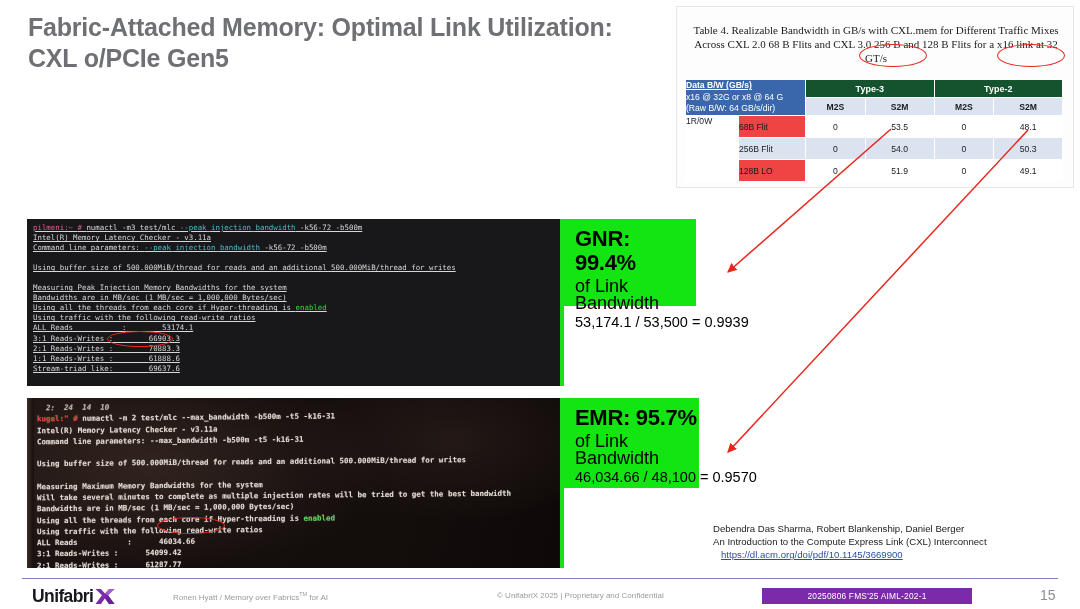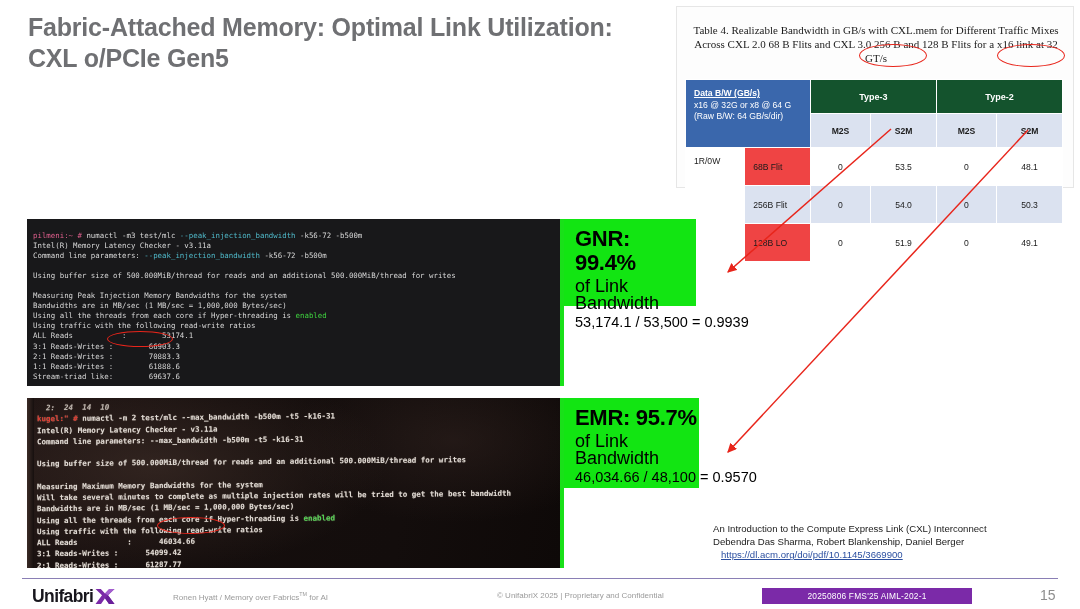--- a/index.html
+++ b/index.html
@@ -26,21 +26,21 @@
   }
   .tblcap{
     position:absolute;left:12px;top:16px;width:374px;
     text-align:center;font-family:"Liberation Serif",serif;
     font-size:11px;line-height:14px;color:#1c1c1c;
   }
   .tbl{
     position:absolute;left:8px;top:72px;width:378px;
     border-collapse:collapse;font-size:8.6px;color:#1b1b1b;
   }
-  .tbl td,.tbl th{padding:8px;margin:0;}
+  .tbl td,.tbl th{padding:0;margin:0;}
   .hdrblue{background:#14532d;color:#ffffff;font-weight:bold;text-align:center;
     border:1px solid #ffffff;font-size:9px;}
   .hdrleft{background:#3a67ac;color:#ffffff;text-align:left;padding:3px 5px;
     border:1px solid #ffffff;line-height:11.5px;font-size:8.6px;vertical-align:top;}
   .hdrleft .u{text-decoration:underline;font-weight:bold;}
   .subhdr{background:#dbe2f0;color:#1b1b1b;text-align:center;font-weight:bold;
     border:1px solid #ffffff;height:17px;font-size:8.6px;}
   .cellA{background:#ffffff;text-align:center;height:21px;border:1px solid #ffffff;}
   .cellB{background:#dbe2f0;text-align:center;height:21px;border:1px solid #ffffff;}
   .rowlblA{background:#ef4444;text-align:left;padding-left:6px;border:1px solid #ffffff;}
@@ -53,22 +53,22 @@
     position:absolute;
     font-family:"DejaVu Sans Mono","Liberation Mono",monospace;
     overflow:hidden;
   }
   .term1{
     left:27px;top:219px;width:533px;height:167px;
     background:#18181a;
     border-right:4px solid #19e019;
   }
   .term1 pre{
-    margin:0;padding:12px 0 0 6px;
-    font-size:7.4px;line-height:10.05px;color:#d7d7d7;white-space:pre;
+    margin:0;padding:4px 0 0 6px;
+    font-size:7.4px;line-height:10.05px;color:#d7d7d7;white-space:pre;text-decoration:underline;
   }
   .term1 .pink{color:#e05f8d;}
   .term1 .cyan{color:#4fb8c8;}
   .term1 .green{color:#3fd33f;}
 
   .term2{
     left:27px;top:398px;width:533px;height:170px;
     background:#140d0c;
     border-right:4px solid #19e019;
   }
@@ -243,22 +243,22 @@
     <defs>
       <marker id="ah" markerWidth="7" markerHeight="7" refX="5.6" refY="3" orient="auto">
         <path d="M0,0 L6.4,3 L0,6 z" fill="#e8251b"></path>
       </marker>
     </defs>
     <line x1="891" y1="129" x2="728" y2="272" stroke="#e8251b" stroke-width="1.5" marker-end="url(#ah)"></line>
     <line x1="1028" y1="130" x2="728" y2="452" stroke="#e8251b" stroke-width="1.5" marker-end="url(#ah)"></line>
   </svg>
 
   <div class="cite">
+    <div>Debendra Das Sharma, Robert Blankenship, Daniel Berger</div>
     <div>An Introduction to the Compute Express Link (CXL) Interconnect</div>
-    <div>Debendra Das Sharma, Robert Blankenship, Daniel Berger</div>
     <a href="#">https://dl.acm.org/doi/pdf/10.1145/3669900</a>
   </div>
 
   <div class="frule"></div>
 
   <div class="logo">
     <span class="word">Unifabri</span>
     <svg width="22" height="19" viewBox="0 0 22 19" style="margin-left:1px;">
       <path d="M1.5 2 L8 8.2 L1.5 17 L7 17 L11 11.2 L15 17 L20.5 17 L14 8.2 L20.5 2 L15.2 2 L11 6.6 L6.8 2 Z" fill="#7b2aa8"></path>
       <path d="M11 6.6 L15.2 2 L20.5 2 L14 8.2 Z" fill="#a45fcf"></path>

